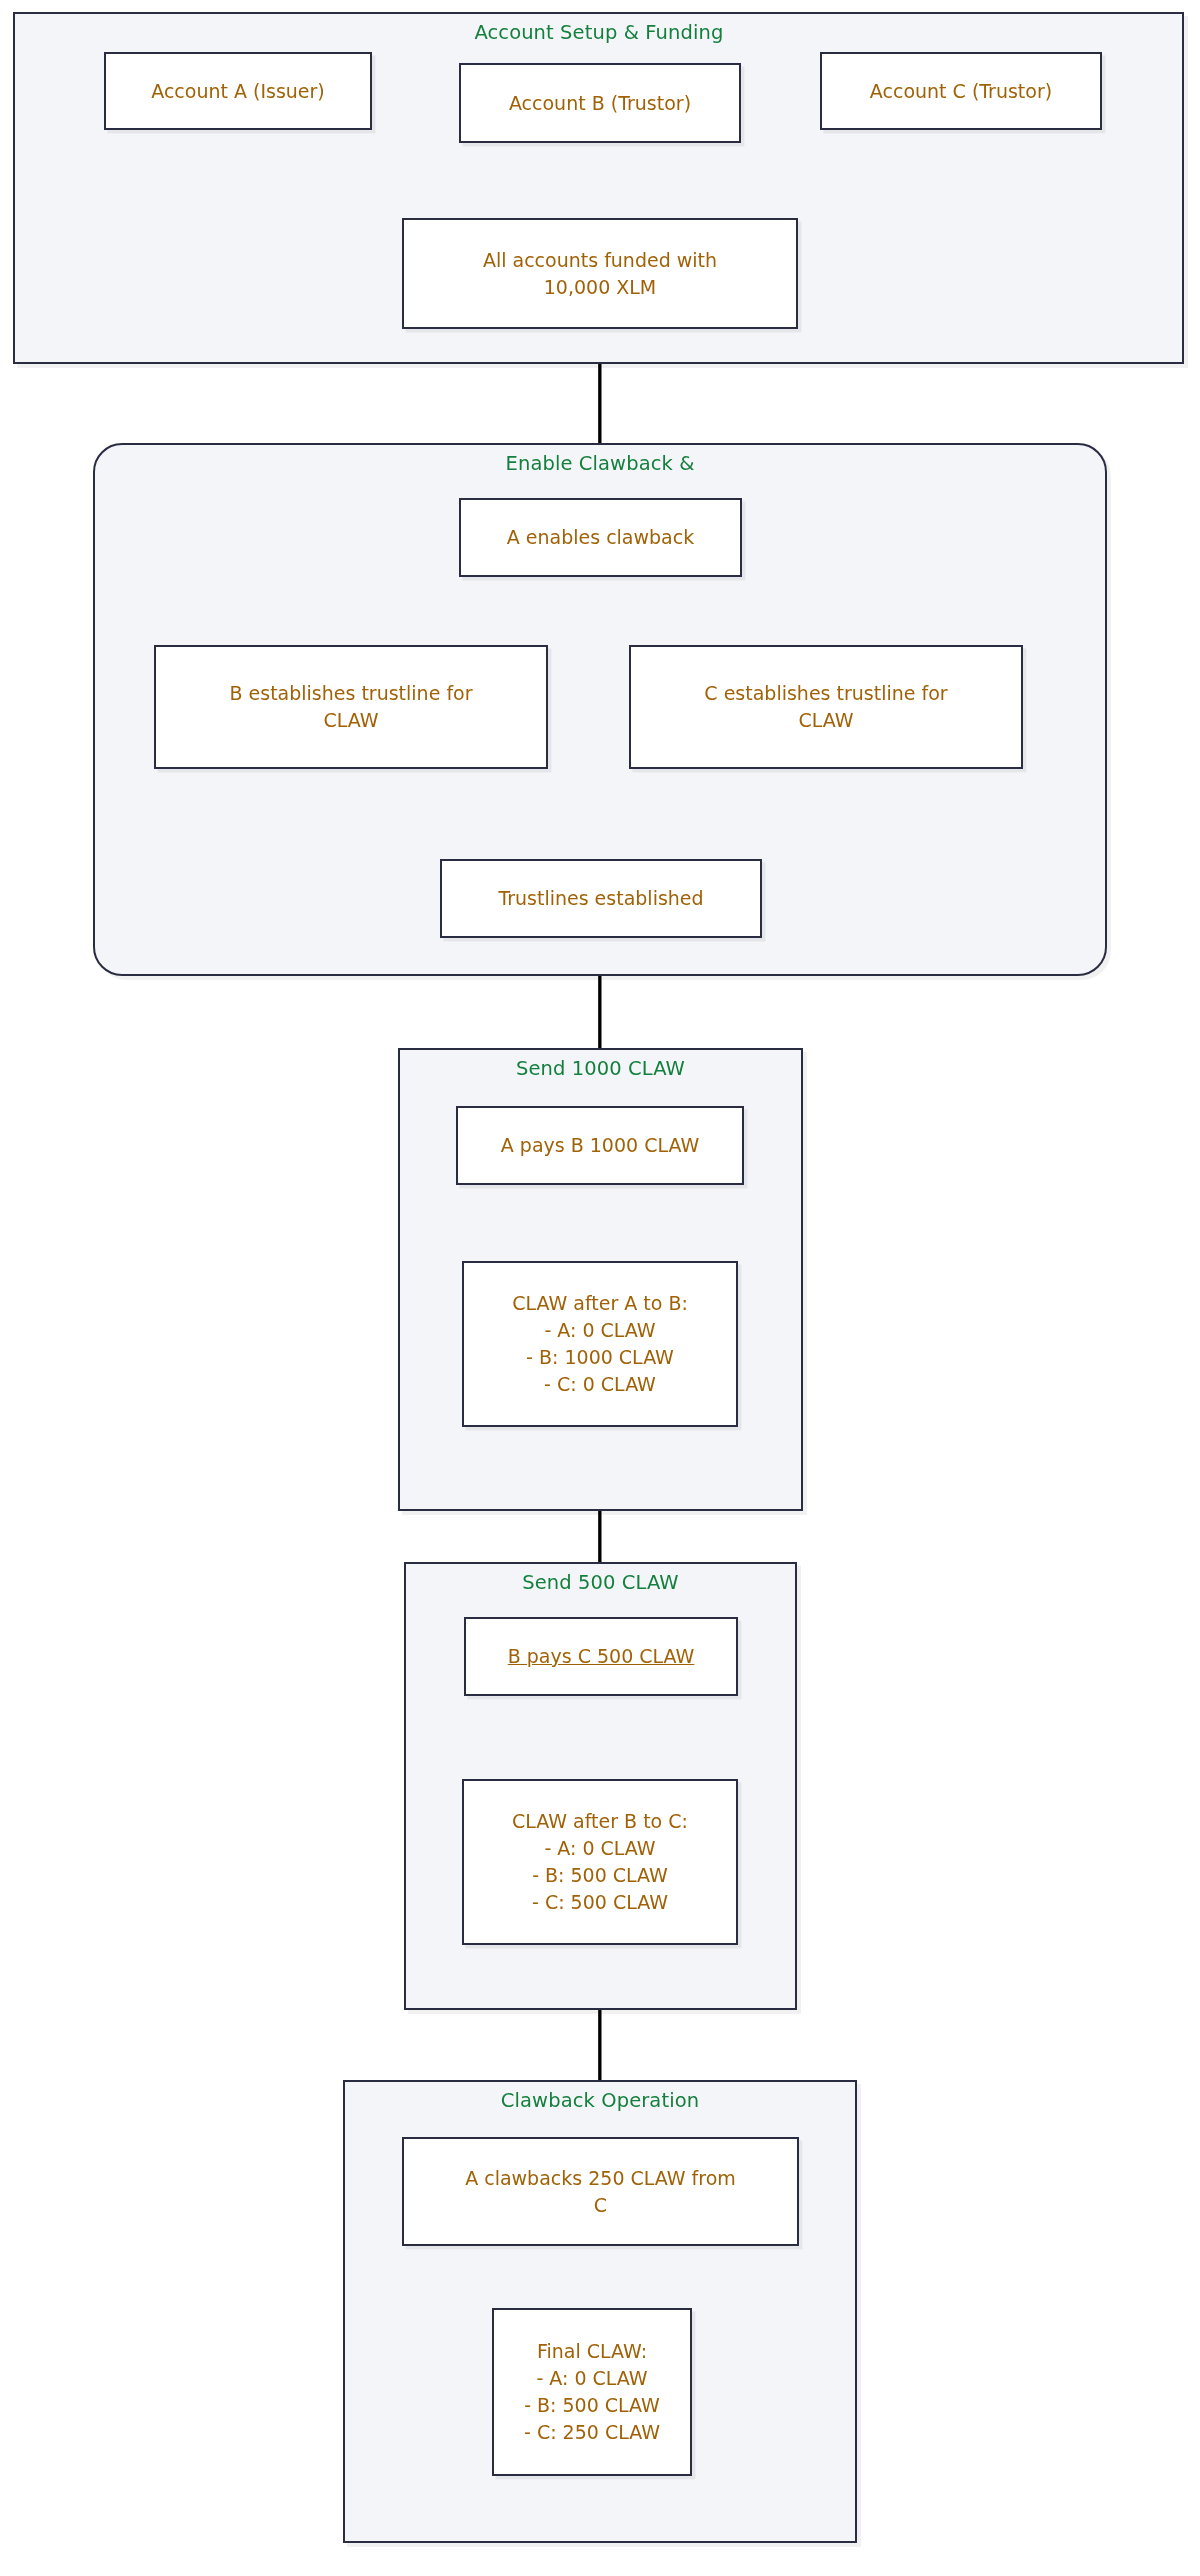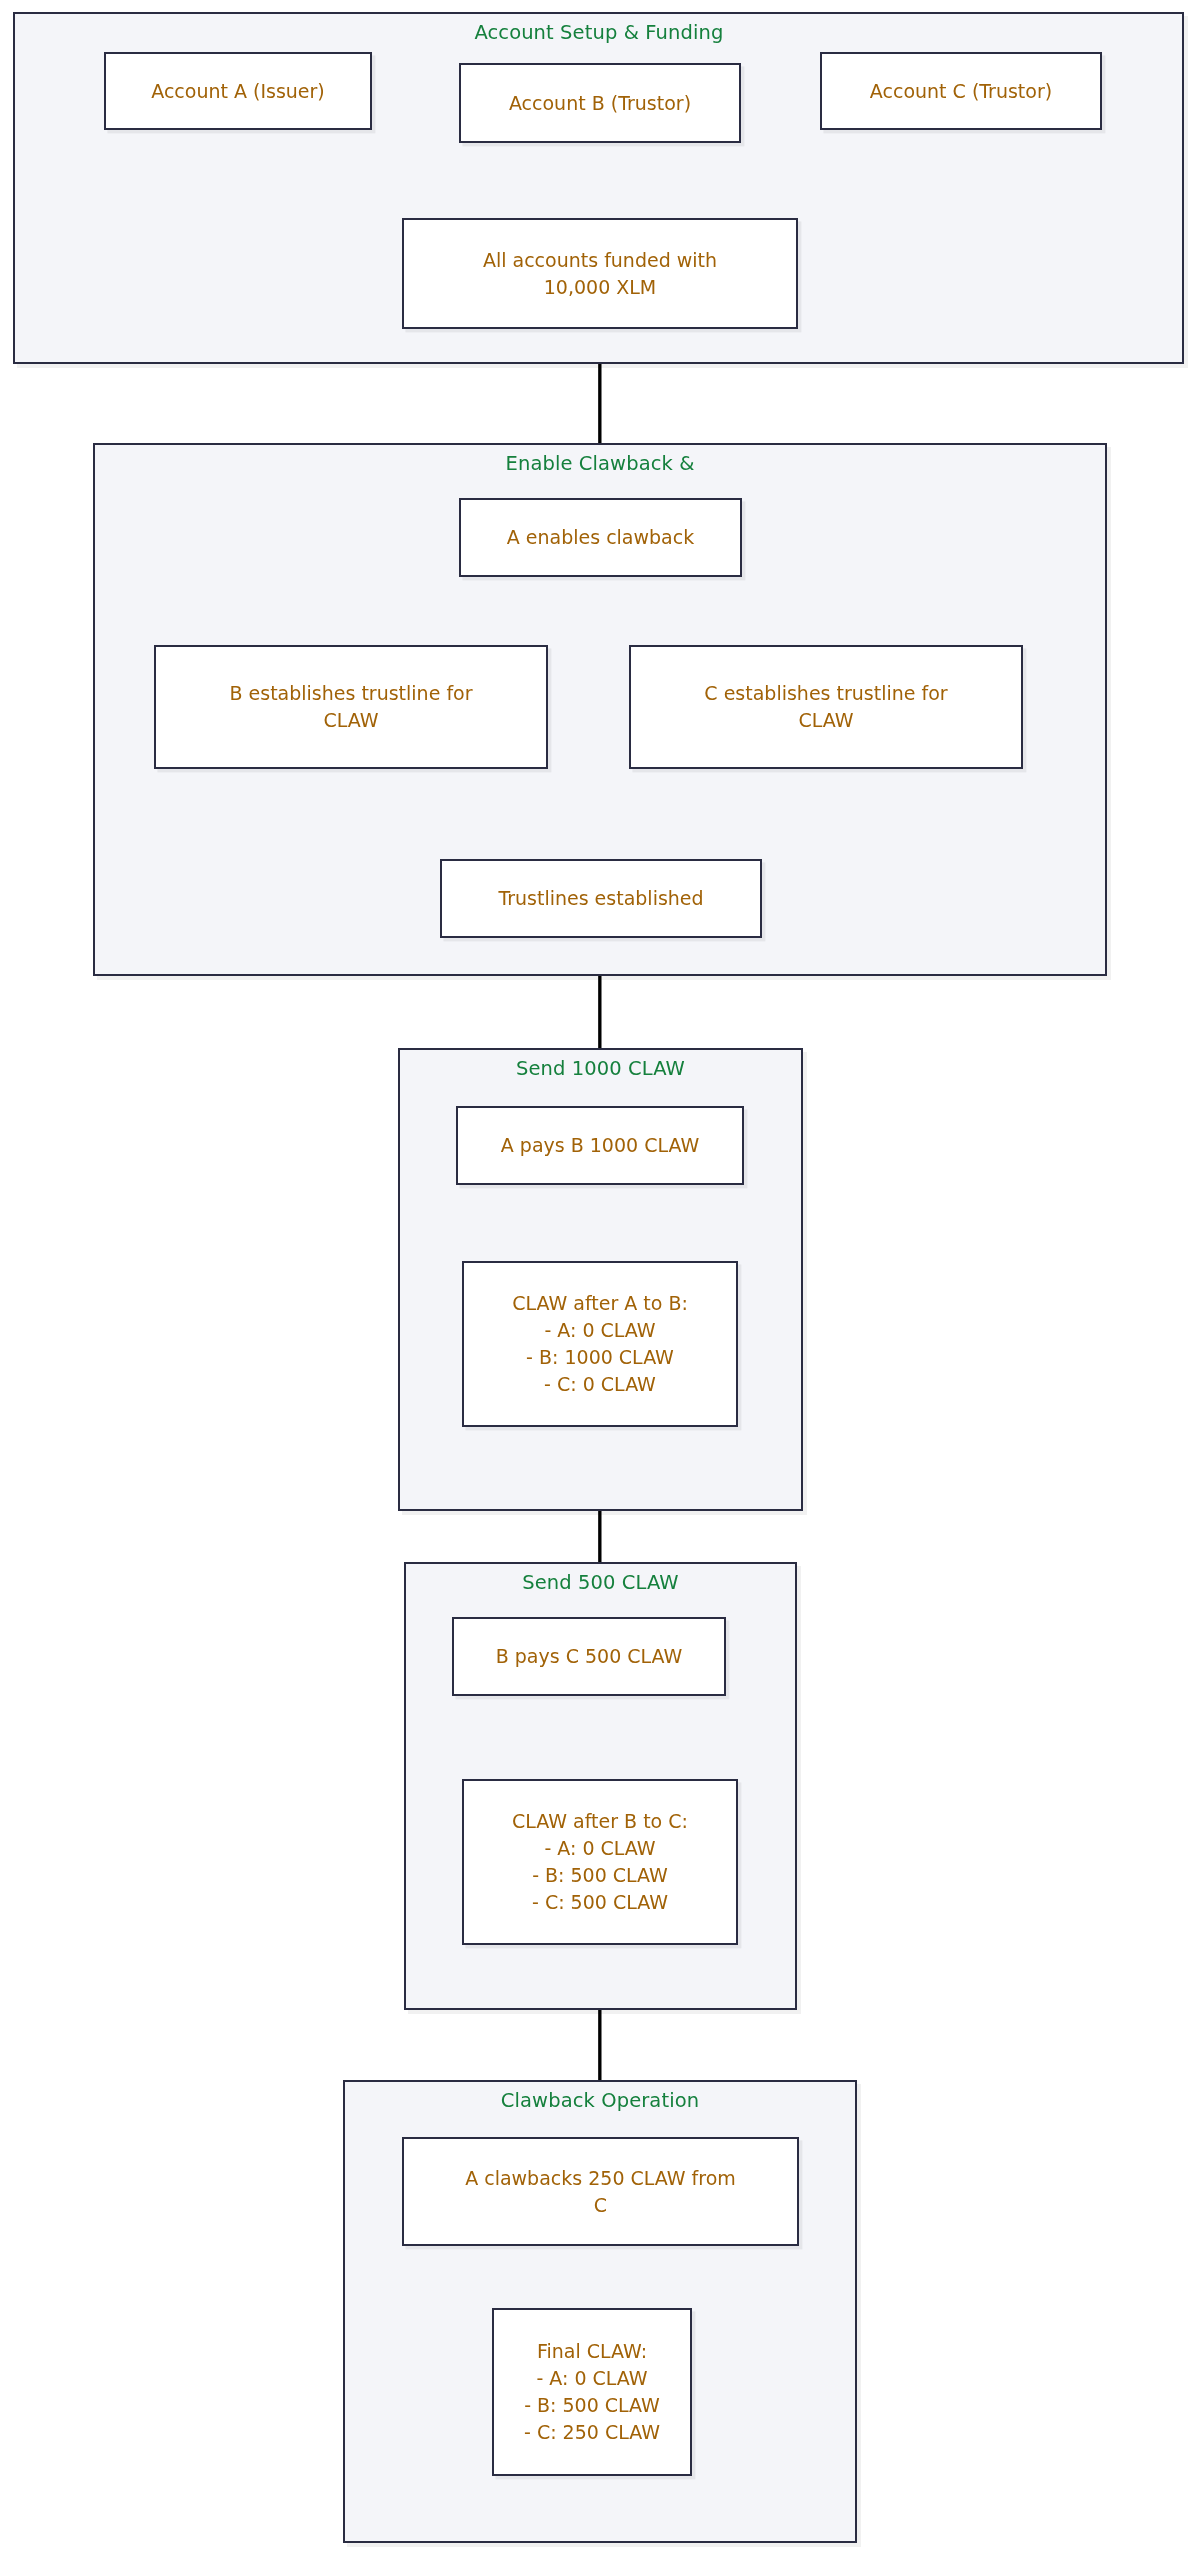--- a/index.html
+++ b/index.html
@@ -131,21 +131,21 @@
 
   <div class="node" style="left:820px; top:52px; width:282px; height:78px;">
     <span>Account C (Trustor)</span>
   </div>
 
   <div class="node" style="left:402px; top:218px; width:396px; height:111px;">
     <span>All accounts funded with
 10,000 XLM</span>
   </div>
 
-  <div class="cluster" style="left:93px; top:443px; width:1014px; height:533px;">
+  <div class="cluster" style="left:93px; top:443px; width:1014px; height:533px;border-radius:29px;">
     <div class="cluster-title">Enable Clawback &amp;</div>
   </div>
 
   <div class="node" style="left:459px; top:498px; width:283px; height:79px;">
     <span>A enables clawback</span>
   </div>
 
   <div class="node" style="left:154px; top:645px; width:394px; height:124px;">
     <span>B establishes trustline for
 CLAW</span>
@@ -172,21 +172,21 @@
     <span>CLAW after A to B:
 - A: 0 CLAW
 - B: 1000 CLAW
 - C: 0 CLAW</span>
   </div>
 
   <div class="cluster" style="left:404px; top:1562px; width:393px; height:448px;">
     <div class="cluster-title">Send 500 CLAW</div>
   </div>
 
-  <div class="node" style="left:452px; top:1617px; width:274px; height:79px;">
+  <div class="node" style="left:464px; top:1617px; width:274px; height:79px;text-decoration:underline;">
     <span>B pays C 500 CLAW</span>
   </div>
 
   <div class="node" style="left:462px; top:1779px; width:276px; height:166px;">
     <span>CLAW after B to C:
 - A: 0 CLAW
 - B: 500 CLAW
 - C: 500 CLAW</span>
   </div>
 

